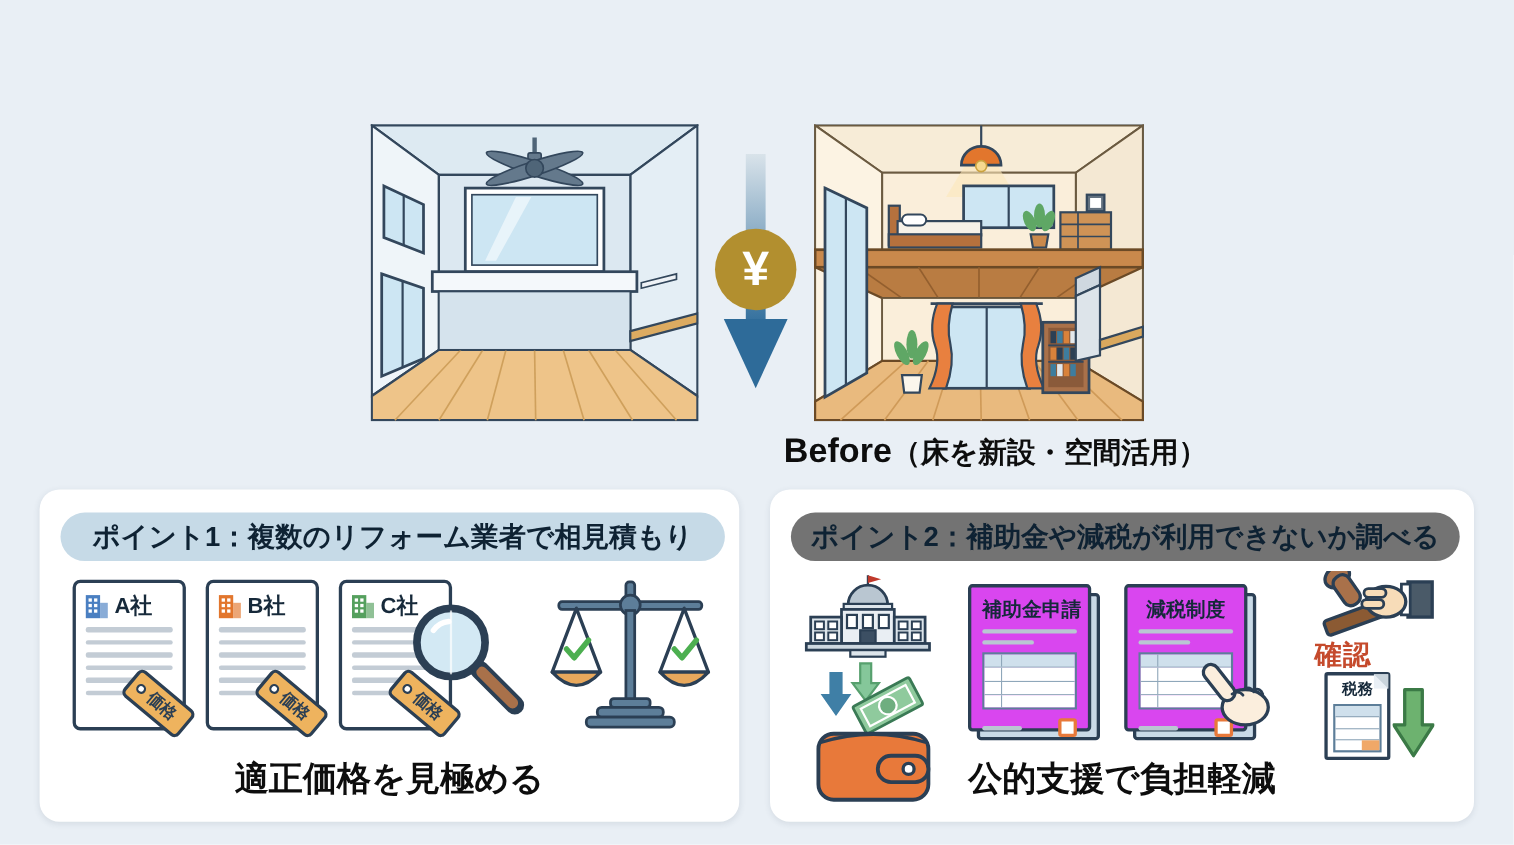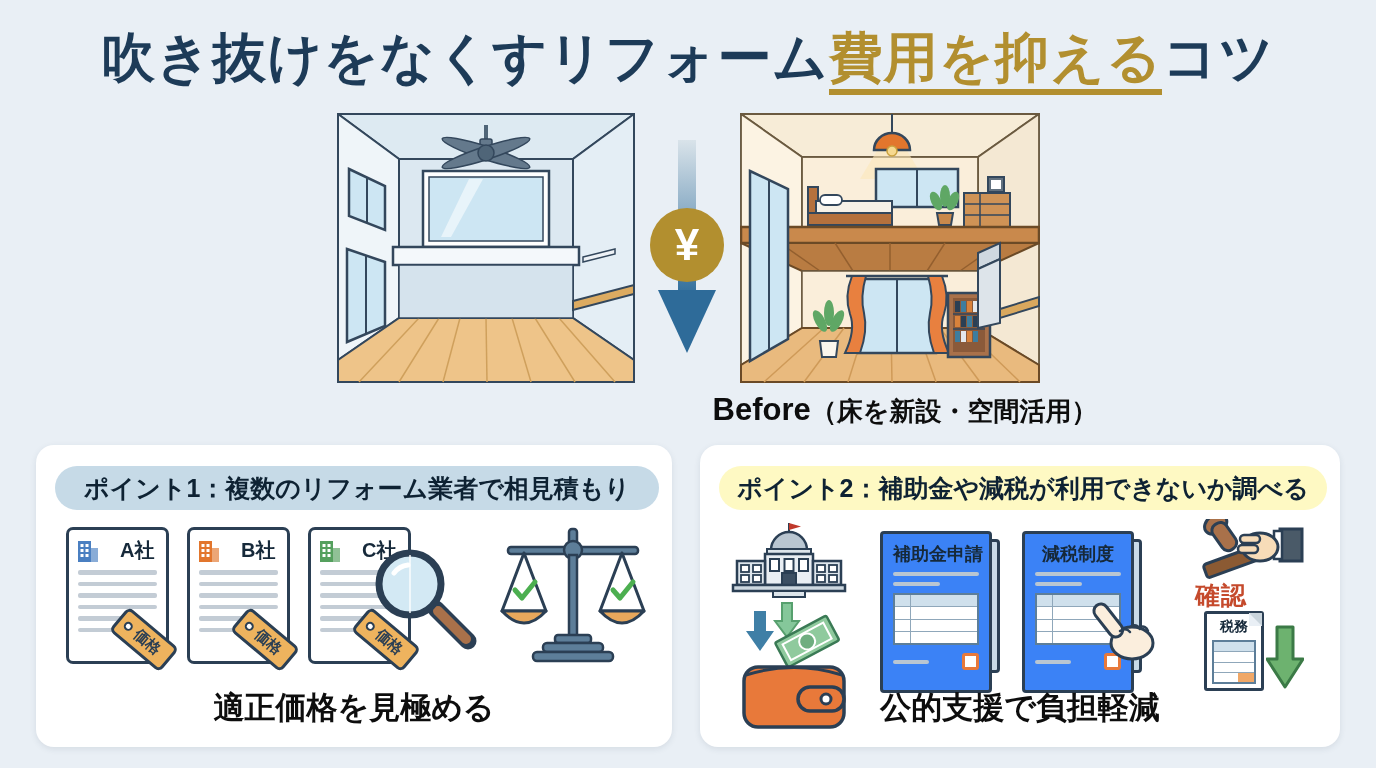--- a/index.html
+++ b/index.html
@@ -36,39 +36,39 @@
   .panel2 { left:700px; width:640px; }
   .pill { position:absolute; top:21px; left:19px; right:13px; height:44px; background:#c6dae7;
           border-radius:22px; font-size:25px; font-weight:800; color:#0e2233; text-align:center;
           line-height:44px; white-space:nowrap; }
   .caption { position:absolute; bottom:18px; left:0; width:100%; text-align:center;
              font-size:31px; font-weight:900; color:#0d0d0d; }
 
   
   .quote-card { position:absolute; top:82px; width:103px; height:137px; background:#fff;
                 border:3px solid #2b3f54; border-radius:7px; overflow:visible; }
-  .qc-head { display:flex; align-items:center; gap:20px; padding:7px 5px 3px 6px; }
+  .qc-head { display:flex; align-items:center; gap:4px; padding:7px 5px 3px 6px; }
   .qc-name { font-size:20px; font-weight:800; color:#16293a; }
   .qc-lines { padding:3px 9px 0 9px; }
   .qc-line { height:4.5px; background:#c3ccd5; border-radius:2px; margin-bottom:7px; }
   .tag { position:absolute; left:42px; top:94px; width:66px; height:31px; background:#eeb35e;
          border:3px solid #2b3f54; border-radius:6px; transform:rotate(40deg);
          display:flex; align-items:center; gap:5px; padding:0 5px; }
   .tag-hole { width:9px; height:9px; background:#fff; border:2.5px solid #2b3f54; border-radius:50%; flex:none; }
   .tag-text { font-size:15px; font-weight:800; color:#2b3f54; white-space:nowrap; }
   .magnifier { position:absolute; left:336px; top:104px; }
   .scale-icon { position:absolute; left:460px; top:80px; }
 
   
   .gov-building { position:absolute; left:30px; top:76px; }
   .wallet-group { position:absolute; left:38px; top:156px; }
   .gov-doc { position:absolute; top:86px; width:112px; height:134px; }
   .gd-shadow { position:absolute; left:8px; top:8px; width:112px; height:134px;
                background:#c9dae7; border:3px solid #2b3f54; border-radius:4px; }
-  .gd-front { position:absolute; left:0; top:0; width:112px; height:162px; background:#3b82f6;
+  .gd-front { position:absolute; left:0; top:0; width:112px; height:134px; background:#d946ef;
               border:3px solid #2b3f54; border-radius:4px; padding:8px 10px 6px; }
   .gd-title { font-size:18px; font-weight:800; color:#16293a; text-align:center; white-space:nowrap; }
   .gd-line { height:4px; background:#b9c6d2; border-radius:2px; margin-top:6px; }
   .gd-line.short { width:55%; }
   .gd-table { margin-top:7px; border:2px solid #5d7e99; height:52px; display:flex; flex-direction:column; }
   .gd-row { flex:1; border-bottom:1.5px solid #8fa7ba; position:relative; background:#fff; }
   .gd-row:last-child { border-bottom:none; }
   .gd-row.head { background:#cfe0ec; }
   .gd-row::before { content:""; position:absolute; left:15px; top:0; bottom:0; border-left:1.5px solid #8fa7ba; }
   .gd-foot { display:flex; align-items:center; justify-content:space-between; margin-top:8px; }
@@ -90,21 +90,20 @@
   .tf-row:last-child { border-bottom:none; }
   .tf-row.head { background:#cfe0ec; }
   .tf-cell-orange { width:16px; background:#f0a868; margin-left:auto; }
   .down-arrow { position:absolute; left:566px; top:180px; }
 </style>
 </head>
 <body>
 
 <div class="canvas" style="background-color: rgb(233, 239, 245);">
 
-  <h1 class="title"><span style="color: rgb(29, 59, 88);">吹き抜けをなくすリフォーム</span><span class="gold" style="color: rgb(178, 143, 47); border-bottom-color: rgb(178, 143, 47);">費用を抑える</span><span style="color: rgb(29, 59, 88);">コツ</span></h1>
 
   <div class="room room-before">
     <svg width="298" height="270" viewBox="0 0 298 270">
       <rect x="1" y="1" width="296" height="268" fill="#e8f0f6" stroke="#6e8496" stroke-width="2"></rect>
       <polygon points="1,1 297,1 236,46 62,46" fill="#ddeaf2" stroke="#33475c" stroke-width="2"></polygon>
       <polygon points="1,1 62,46 62,205 1,247" fill="#eff5f9" stroke="#33475c" stroke-width="2"></polygon>
       <polygon points="297,1 236,46 236,205 297,247" fill="#e4eef5" stroke="#33475c" stroke-width="2"></polygon>
       <rect x="62" y="46" width="174" height="159" fill="#dce8f1" stroke="#33475c" stroke-width="2"></rect>
       <polygon points="1,247 62,205 236,205 297,247 297,269 1,269" fill="#eec489" stroke="#33475c" stroke-width="2"></polygon>
       <g stroke="#cfa05c" stroke-width="1.5">
@@ -367,21 +366,21 @@
         <polygon points="126,28 104,86 148,86" fill="#ffffff" stroke="#2b3f54" stroke-width="3" stroke-linejoin="round"></polygon>
         <path d="M104,86 Q126,110 148,86 Z" fill="#e8a85c" stroke="#2b3f54" stroke-width="3" stroke-linejoin="round"></path>
         <path d="M117,65 l7,8 l13,-16" fill="none" stroke="#4caf50" stroke-width="5" stroke-linecap="round" stroke-linejoin="round"></path>
       </svg>
     </div>
 
     <div class="caption">適正価格を見極める</div>
   </section>
 
   <section class="panel panel2">
-    <div class="pill" style="background-color: #fef9c3;">ポイント2：補助金や減税が利用できないか調べる</div>
+    <div class="pill" style="background-color: #737373;">ポイント2：補助金や減税が利用できないか調べる</div>
 
     <div class="gov-building">
       <svg width="118" height="88" viewBox="0 0 118 88">
         <line x1="59" y1="2" x2="59" y2="13" stroke="#2b3f54" stroke-width="2"></line>
         <polygon points="59,2 71,5.5 59,9" fill="#c0392b"></polygon>
         <path d="M41,29 A18,18 0 0 1 77,29 Z" fill="#b9c6d1" stroke="#2b3f54" stroke-width="2.5"></path>
         <rect x="37" y="28" width="44" height="5" fill="#dde5eb" stroke="#2b3f54" stroke-width="2"></rect>
         <rect x="35" y="33" width="48" height="31" fill="#e9eef3" stroke="#2b3f54" stroke-width="2.5"></rect>
         <rect x="40" y="38" width="9" height="12" fill="#ffffff" stroke="#2b3f54" stroke-width="2"></rect>
         <rect x="54.5" y="38" width="9" height="12" fill="#ffffff" stroke="#2b3f54" stroke-width="2"></rect>

